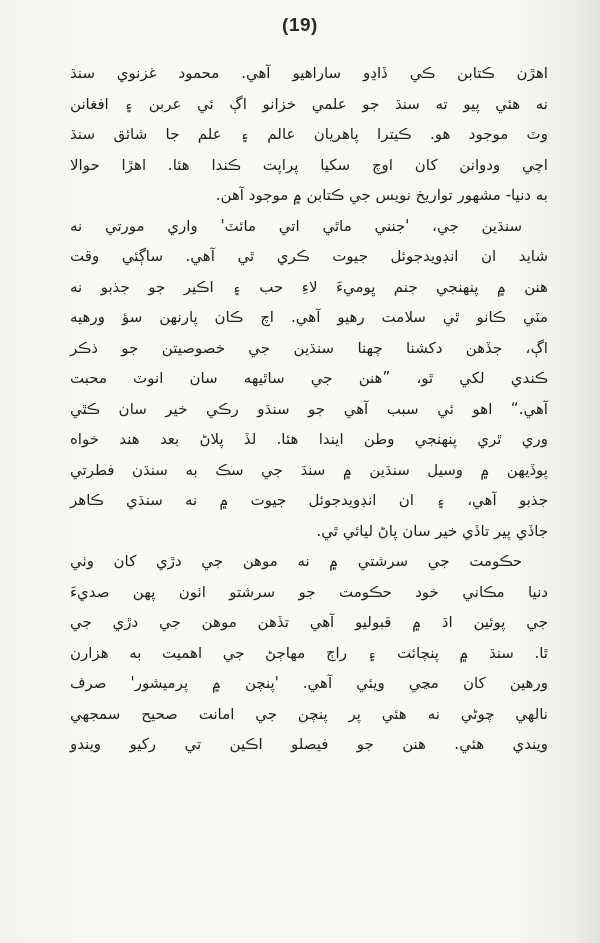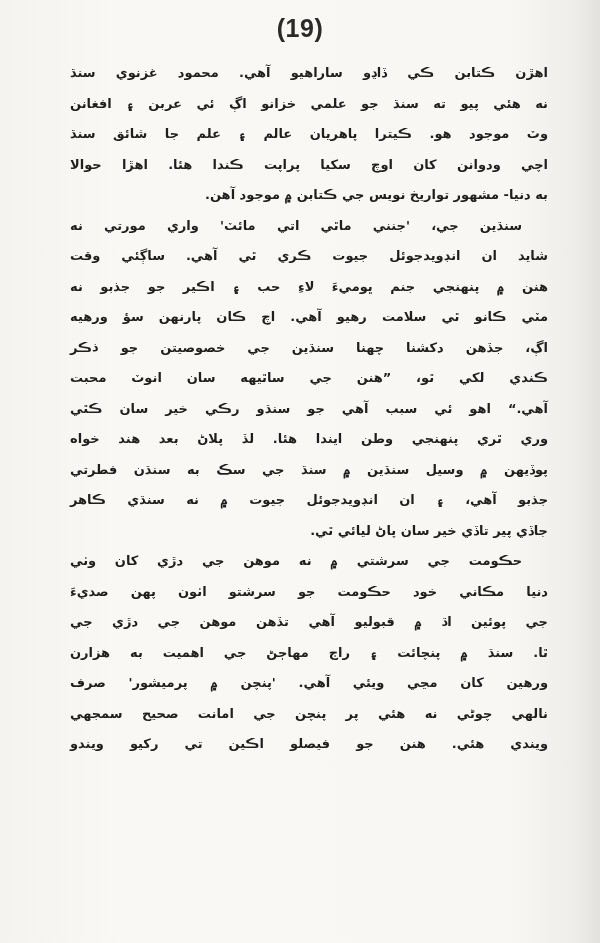--- a/index.html
+++ b/index.html
@@ -22,42 +22,41 @@
       background: linear-gradient(to right, #f4f3f0 0%, #f9f8f5 20%, #f8f7f4 85%, #eeede9 96%, #e2e1dd 100%);
     }
     .page-number {
       position: absolute;
       top: 14px;
       left: 0;
       width: 600px;
       text-align: center;
       font-family: "Liberation Sans", sans-serif;
       font-weight: bold;
-      font-size: 25px;
+      font-size: 19px;
       color: #2a2a2a;
       letter-spacing: 0.5px;
     }
     .body-text {
       position: absolute;
       top: 58px;
       left: 70px;
       width: 478px;
       direction: rtl;
       unicode-bidi: embed;
     }
     .line {
       height: 30.5px;
       line-height: 30.5px;
       font-family: "DejaVu Sans", sans-serif;
-      font-size: 13px;
+      font-size: 15px;
       white-space: nowrap;
       text-align: justify;
       text-align-last: justify;
       color: #1f1f1f;
-      font-weight: bold;
     }
     .line.short {
       text-align-last: right;
     }
     .line.indent {
       padding-right: 26px;
     }
   </style>
 </head>
 <body>

